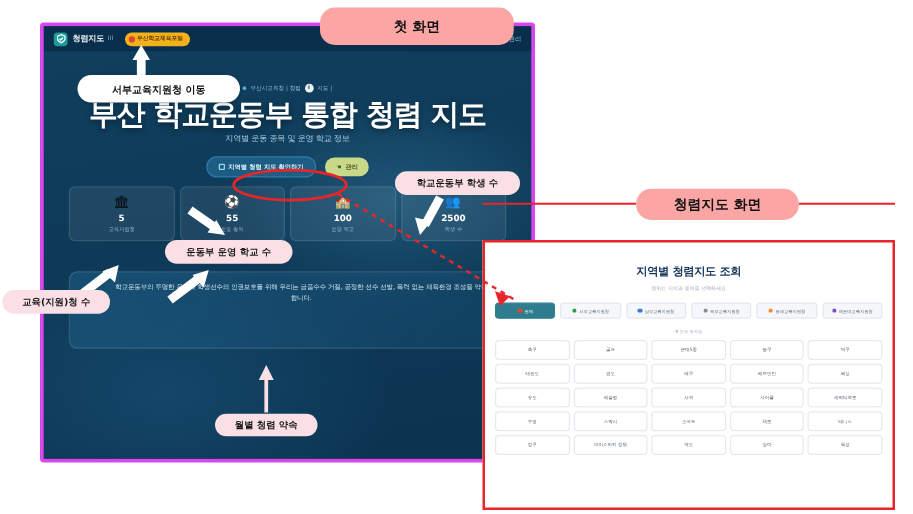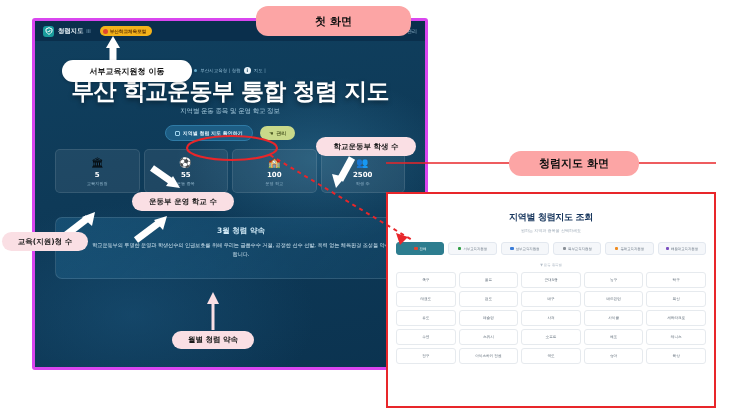--- a/index.html
+++ b/index.html
@@ -235,21 +235,20 @@
       </div>
       <div class="stat-card">
         <div class="stat-ico">👥</div>
         <div class="stat-val">2500</div>
         <div class="stat-lbl">학생 수</div>
       </div>
     </div>
 
     <div class="pledge">
       <div class="pledge-ico">🧡</div>
-      <div class="pledge-title">3월 청렴 약속</div>
       <div class="pledge-body">학교운동부의 투명한 운영과 학생선수의 인권보호를 위해 우리는 금품수수 거절, 공정한 선수 선발, 폭력 없는 체육환경 조성을 약속합니다.</div>
     </div>
   </div>
 
   <div class="map-window">
     <div class="map-title">지역별 청렴지도 조회</div>
     <div class="map-sub">원하는 지역과 종목을 선택하세요</div>
 
     <div class="office-tabs">
       <span class="office-tab active">

